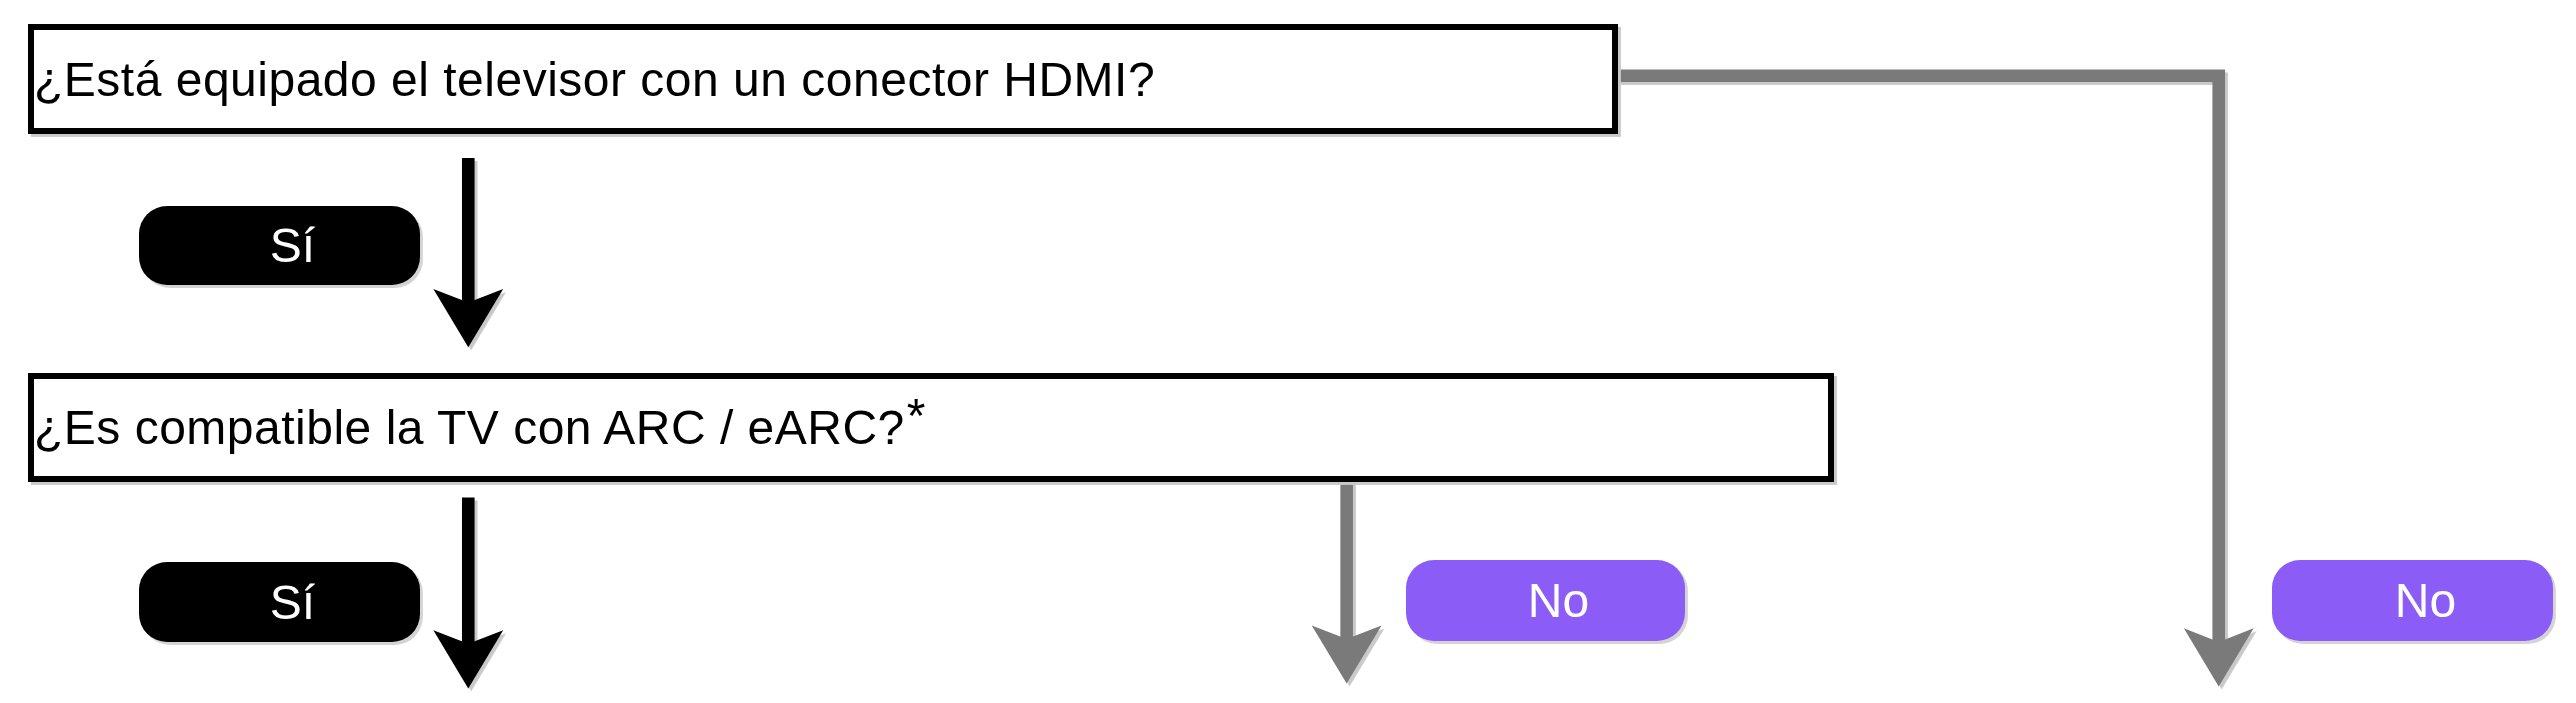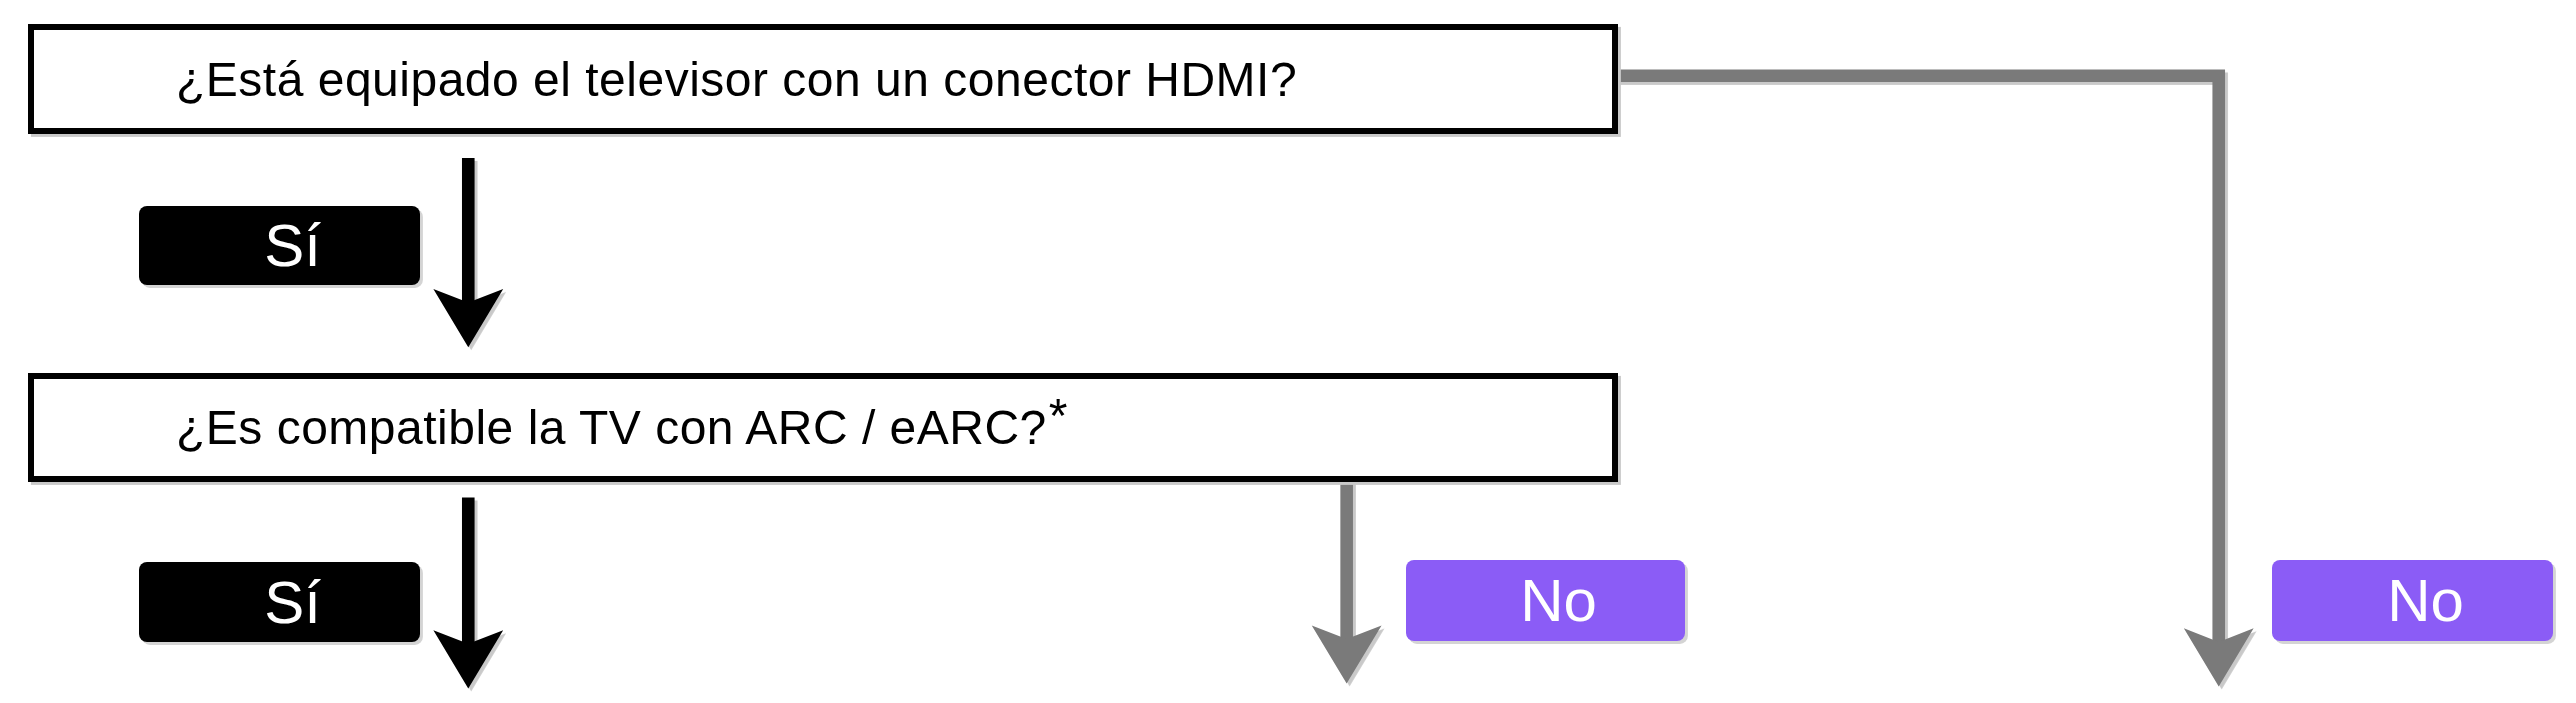--- a/index.html
+++ b/index.html
@@ -34,40 +34,40 @@
     background: #ffffff;
     border: 6.8px solid #000000;
     box-shadow: 2.9px 2.9px 0 #c9c9c9;
     display: flex;
     align-items: center;
     z-index: 2;
     font-size: 48px;
     color: #000000;
     white-space: nowrap;
   }
-  .qbox .qtext { padding-left: 142px; letter-spacing: 0.5px; }
+  .qbox .qtext { letter-spacing: 0.5px; }
   .qbox .footnote {
     display: inline-block;
     font-size: 48px;
     vertical-align: 11.6px;
     position: relative;
     top: -11.6px;
     margin-left: 1.9px;
   }
   #question-box-1 { left: 28px; top: 24px;  width: 1590px; height: 110px; }
-  #question-box-2 { left: 28px; top: 373px; width: 1590px; height: 109px; }
+  #question-box-2 { left: 28px; top: 373px; width: 1806px; height: 109px; }
 
   .badge {
     position: absolute;
     box-sizing: border-box;
-    border-radius: 8px;
+    border-radius: 28px;
     display: flex;
     align-items: center;
     justify-content: center;
-    font-size: 60px;
+    font-size: 48px;
     color: #ffffff;
     z-index: 2;
     box-shadow: 2.9px 2.9px 0 #d4d4d4;
     padding-left: 26px;
   }
   .badge.yes { background: #000000; }
   .badge.no  { background: #8b5cf6; }
   #badge-yes-1 { left: 139px;  top: 206px; width: 281px; height: 79px; }
   #badge-yes-2 { left: 139px;  top: 562px; width: 281px; height: 80px; }
   #badge-no-mid   { left: 1406px; top: 560px; width: 279px; height: 81px; }

